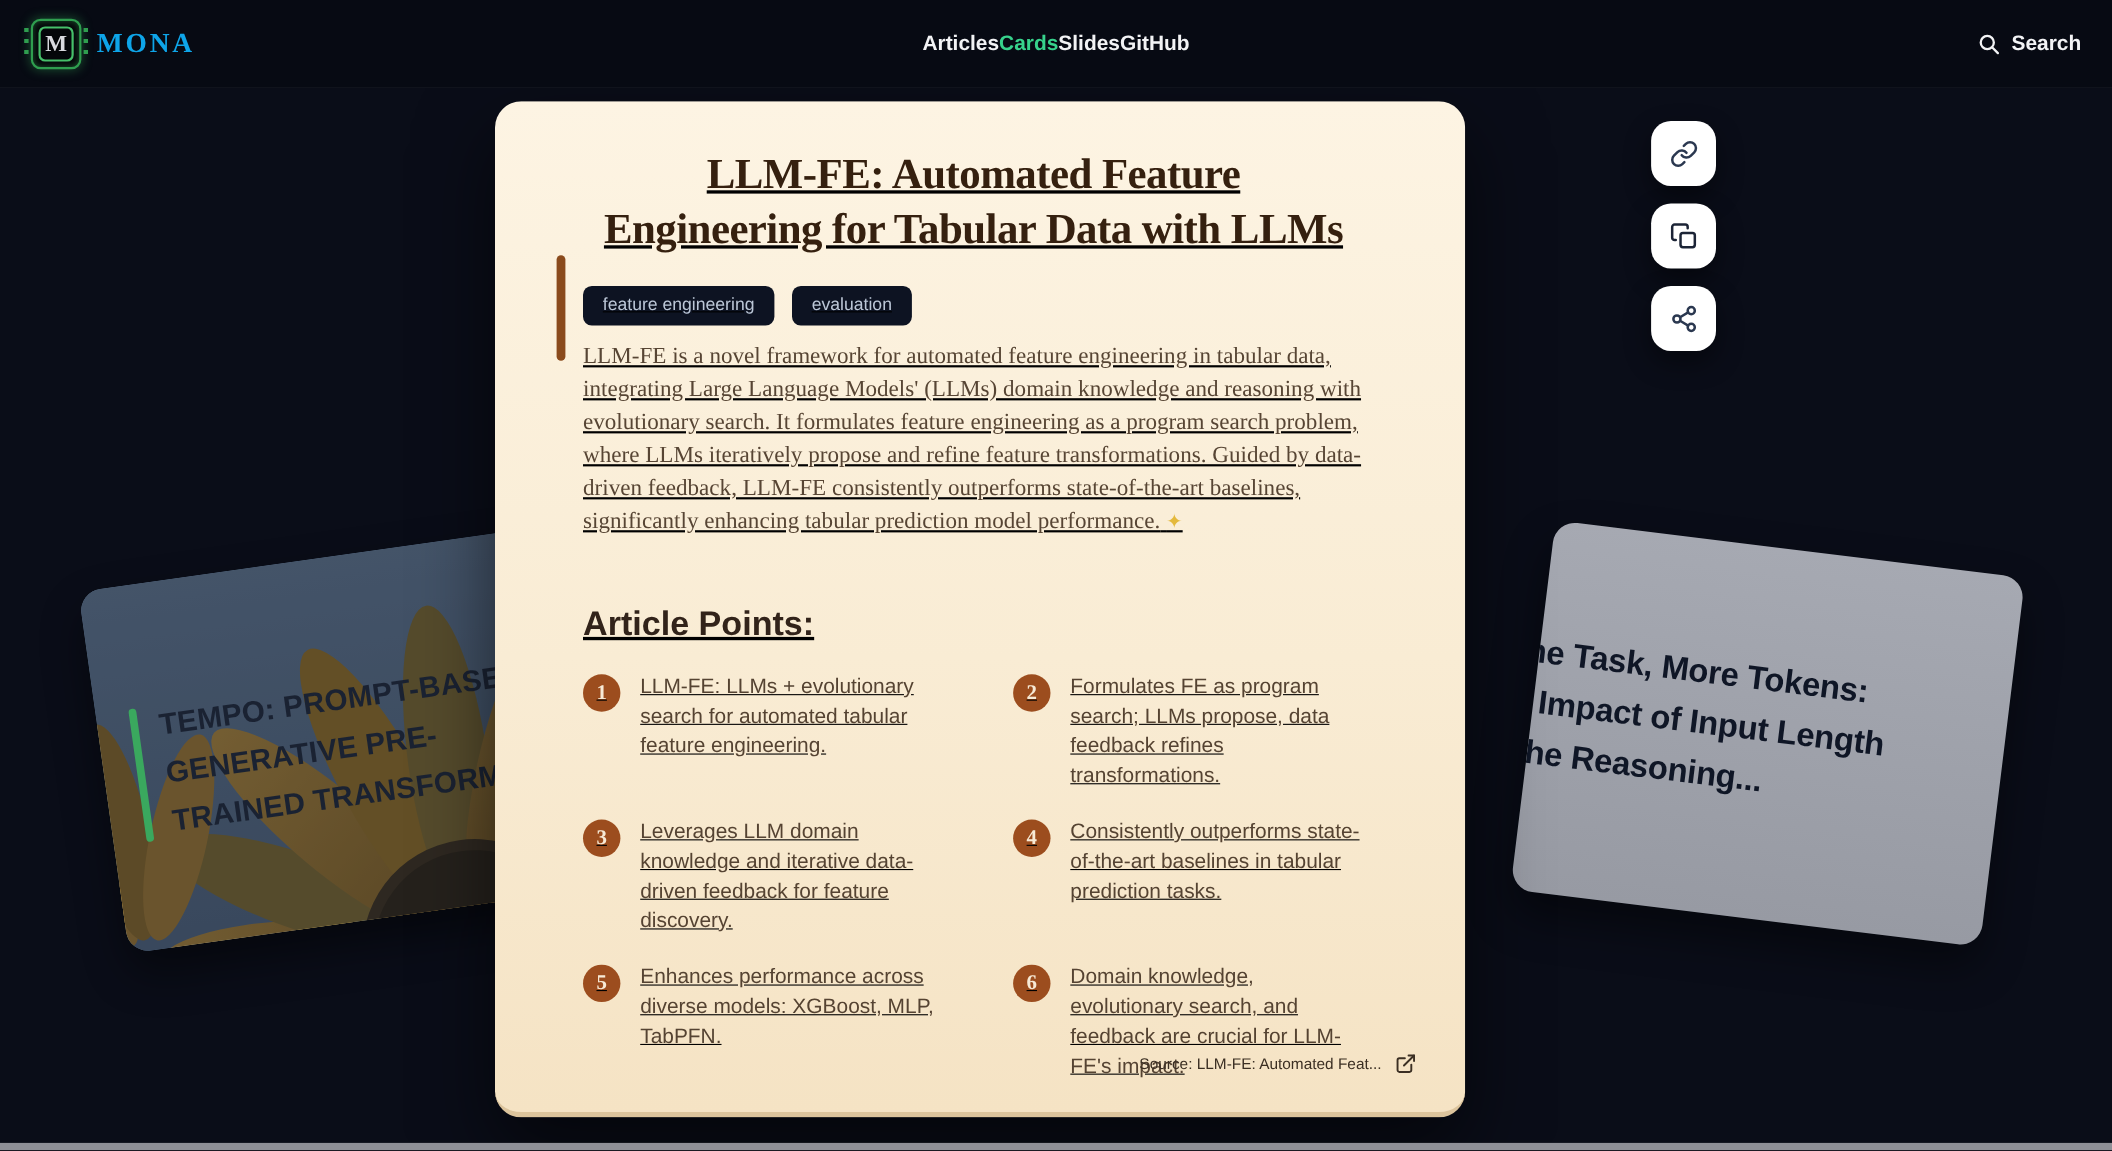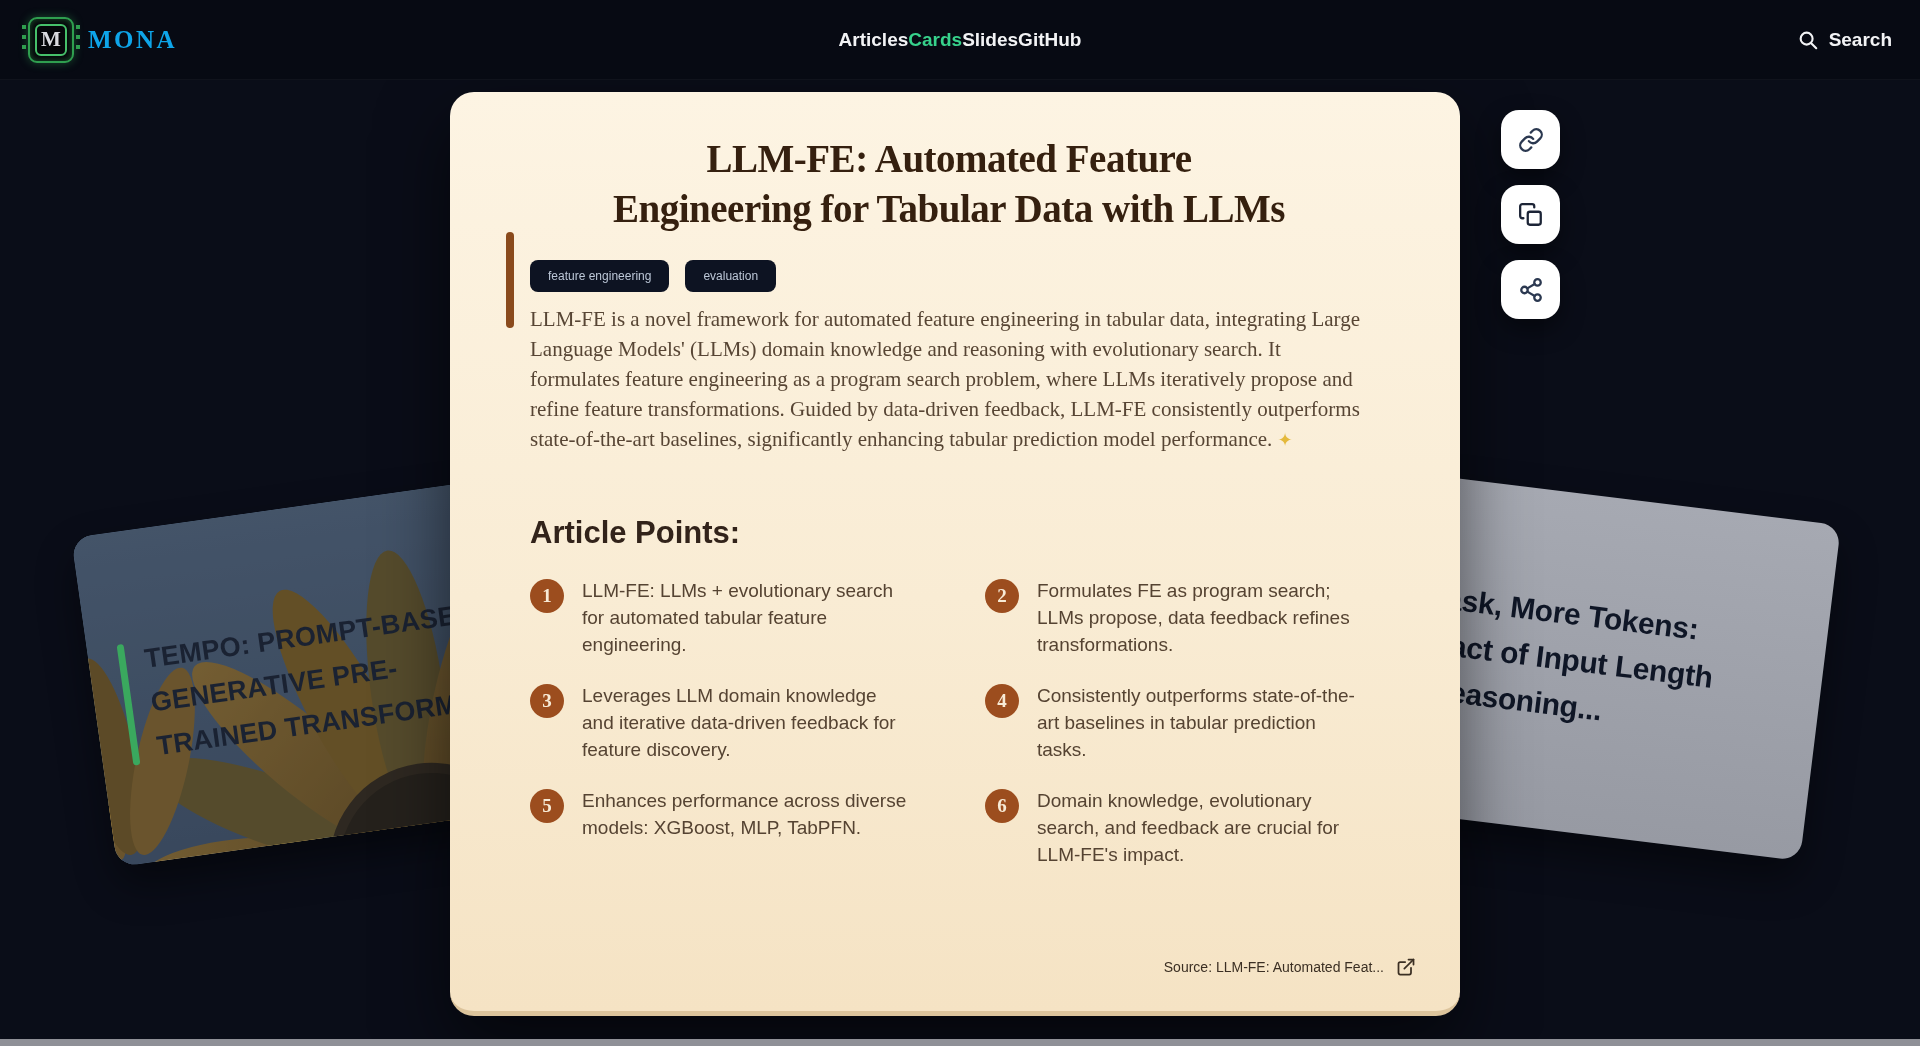--- a/index.html
+++ b/index.html
@@ -63,40 +63,41 @@
     background:linear-gradient(180deg,#a6a9b2 0%,#979aa3 100%);
     box-shadow:0 20px 40px rgba(0,0,0,.45);
   }
   .bg-right-text{
     position:absolute; left:-56px; top:98px; width:620px;
     font-size:30px; font-weight:bold; color:#0f1626; line-height:46px;
     letter-spacing:-0.3px; white-space:nowrap;
   }
   
   .main-card{
-    position:absolute; z-index:5; left:450px; top:92px; width:1010px; height:924px;
+    position:absolute; z-index:5; left:450px; top:92px; width:882px; height:924px;
     border-radius:24px;
     background:linear-gradient(180deg,#fdf4e3 0%,#f9ecd4 55%,#f5e3c4 100%);
     border-bottom:5px solid #dcc49c;
     box-shadow:0 30px 70px rgba(0,0,0,.55);
     padding:42px 92px 0 80px;
+    text-decoration:underline;
   }
   .title-bar{
     position:absolute; left:56px; top:140px; width:8px; height:96px;
     background:#8a4a1c; border-radius:4px;
   }
   .card-title{
     font-family:"Liberation Serif","DejaVu Serif",serif; font-weight:bold;
     font-size:39px; line-height:50px; color:#35200f; text-align:center;
     letter-spacing:-0.5px;
   }
   .card-title span{ display:block; }
   .tag-row{ display:flex; gap:16px; margin-top:26px; }
   .tag{
-    background:#0d1322; color:#bcc7d7; font-size:12px; font-weight:500;
+    background:#0d1322; color:#bcc7d7; font-size:16px; font-weight:500;
     padding:9px 18px; border-radius:8px; cursor:pointer;
   }
   .summary{
     margin-top:12px; font-family:"Liberation Serif","DejaVu Serif",serif;
     font-size:21px; line-height:30px; color:#574534; max-width:860px;
   }
   .sparkle{ color:#e4b93c; font-size:18px; }
   .points-heading{
     margin-top:60px; font-size:31px; font-weight:bold; color:#32231a;
   }

